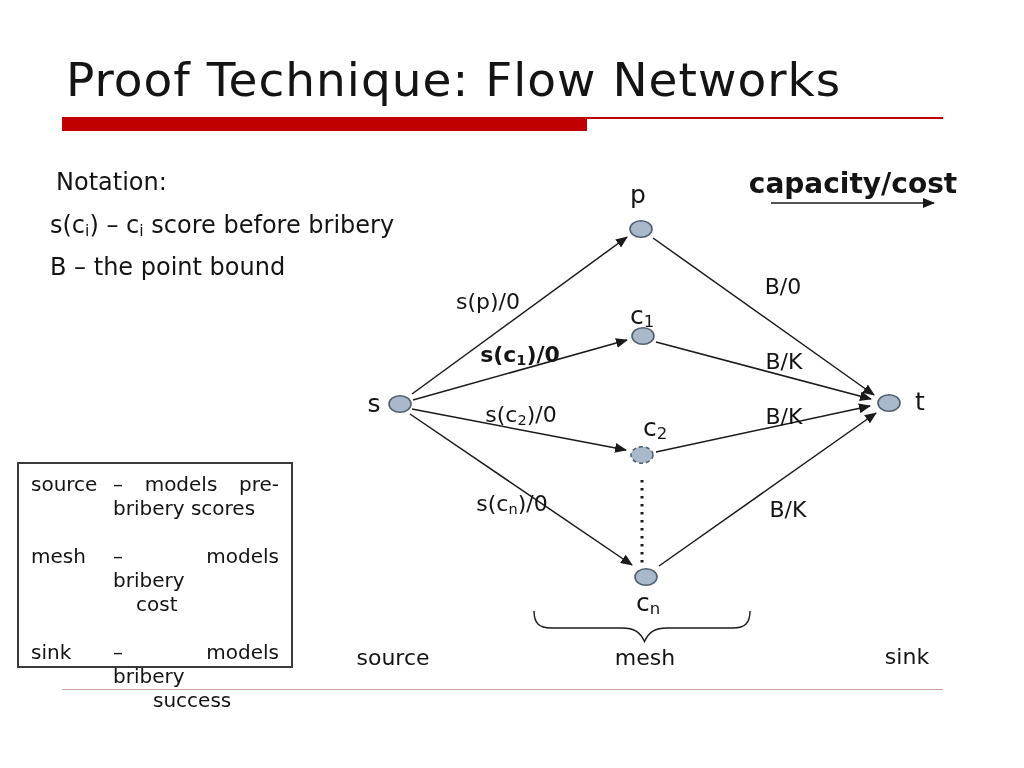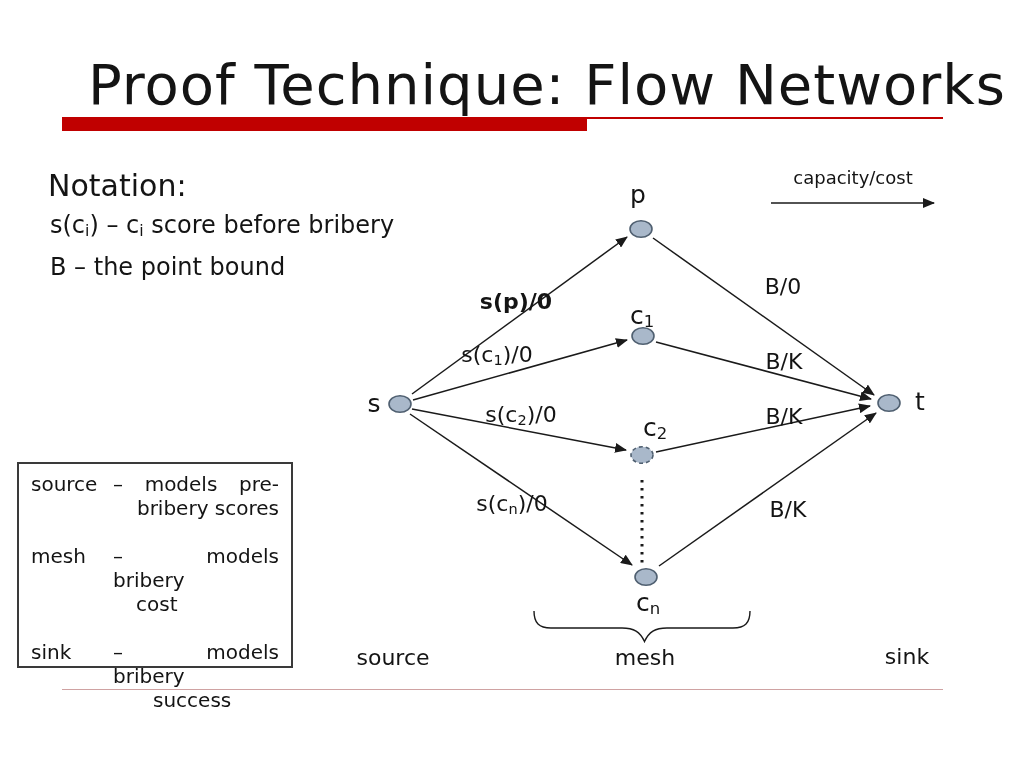--- a/index.html
+++ b/index.html
@@ -1,58 +1,58 @@
 <!DOCTYPE html>
 <html><head>
 <meta charset="utf-8">
 <style>
   html,body{margin:0;padding:0;background:#ffffff;}
   .slide{position:relative;width:1024px;height:768px;background:#fff;overflow:hidden;
          font-family:"DejaVu Sans","Liberation Sans",sans-serif;color:#141414;}
 
-  .title{position:absolute;left:88px;top:52px;font-size:56px;letter-spacing:1px;white-space:nowrap;color:#141414;}
+  .title{position:absolute;left:66px;top:52px;font-size:47px;letter-spacing:1px;white-space:nowrap;color:#141414;}
   .rule-thin{position:absolute;left:62px;top:117px;width:881px;height:2px;}
   .rule-bar{position:absolute;left:62px;top:117px;width:525px;height:14px;}
   .rule-bottom{position:absolute;left:62px;top:689px;width:881px;height:1px;}
 
-  .not-h{position:absolute;left:48px;top:168px;font-size:30px;}
+  .not-h{position:absolute;left:56px;top:168px;font-size:24px;}
   .not-line{position:absolute;left:50px;font-size:24px;white-space:nowrap;}
   .not-1{top:211px;}
   .not-2{top:253px;}
   .not-3{top:294px;}
 
   .legendbox{position:absolute;left:17px;top:462px;width:276px;height:206px;border:2px solid #3a3a3a;
              box-sizing:border-box;padding:8px 10px 0 12px;font-size:20px;line-height:24px;}
   .entry{display:flex;margin-bottom:24px;}
   .term{width:82px;flex:none;}
   .def{width:166px;flex:none;}
   .l1{text-align:justify;text-align-last:justify;}
-  .e1 .l2{text-align:right;}
+  .e1 .l2{text-align:left;}
   .e2 .l2{padding-left:23px;}
   .e3 .l2{padding-left:40px;}
 
   .overlay{position:absolute;left:0;top:0;}
 
   .lbl{position:absolute;transform:translateX(-50%);white-space:nowrap;color:#141414;}
   .node-lbl{font-size:25px;}
   .edge-lbl{font-size:22px;}
   .grp-lbl{font-size:22px;}
-  .cap-lbl{left:853px;top:167px;font-size:18px;}
+  .cap-lbl{left:853px;top:167px;font-size:28px;font-weight:bold;}
 
   sub{font-size:0.66em;vertical-align:-0.18em;line-height:0;}
 
   .n-s{left:374px;top:389px;}
   .n-p{left:638px;top:180px;}
   .n-c1{left:642px;top:301px;}
   .n-c2{left:641px;top:413px;margin-left:14px;}
   .n-cn{left:648px;top:588px;}
   .n-t{left:920px;top:387px;}
 
-  .e-sp{left:516px;top:289px;font-weight:bold;}
-  .e-sc1{left:497px;top:342px;}
+  .e-sp{left:488px;top:289px;}
+  .e-sc1{left:520px;top:342px;font-weight:bold;}
   .e-sc2{left:521px;top:402px;}
   .e-scn{left:512px;top:491px;}
   .e-pt{left:783px;top:274px;}
   .e-c1t{left:784px;top:349px;}
   .e-c2t{left:784px;top:404px;}
   .e-cnt{left:788px;top:497px;}
 
   .g-source{left:393px;top:645px;}
   .g-mesh{left:645px;top:645px;}
   .g-sink{left:907px;top:644px;}

